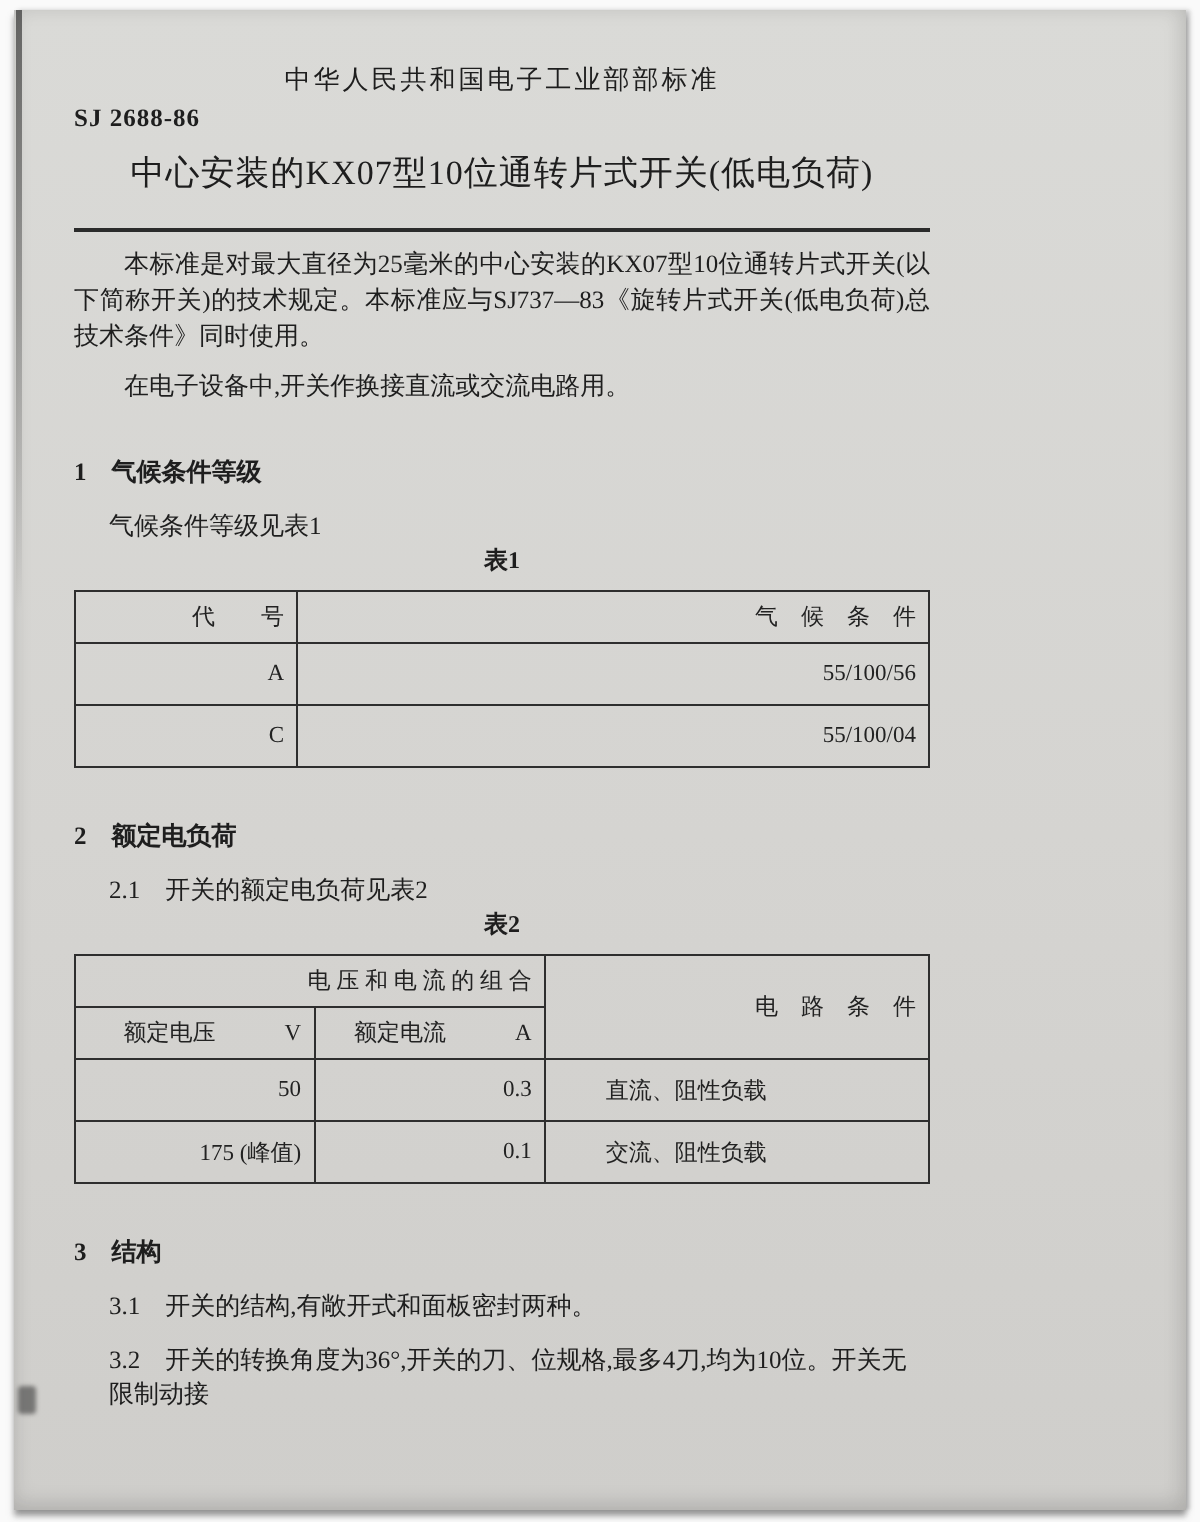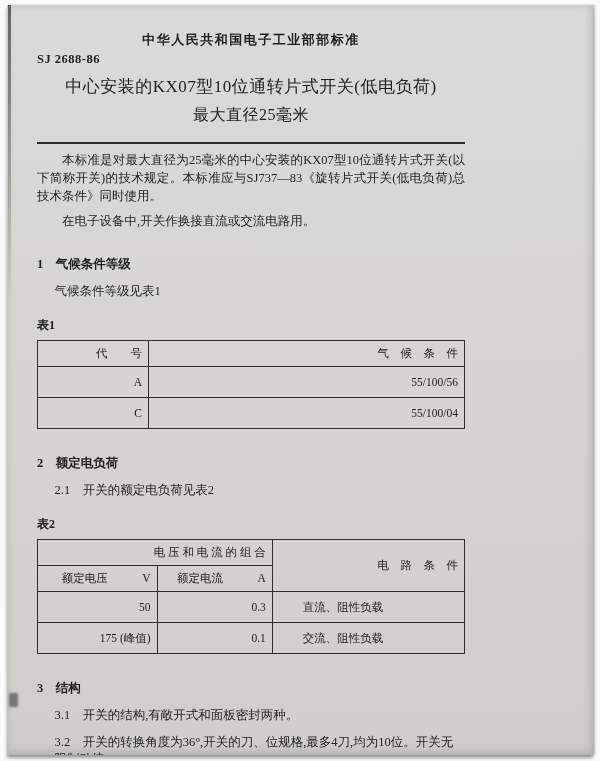--- a/index.html
+++ b/index.html
@@ -25,37 +25,37 @@
   }
   .smudge {
     position:absolute; left:2px; top:688px; width:9px; height:14px;
     background:rgba(45,45,45,.55); border-radius:2px; filter:blur(1px);
   }
   .content {
     position:relative; margin:26px 0 0 30px; width:428px;
     filter:blur(.22px);
   }
   .std-org {
-    text-align:center; font-weight:bold; font-size:13px; letter-spacing:1.5px;
+    text-align:center; font-weight:normal; font-size:13px; letter-spacing:1.5px;
   }
   .doc-num {
     text-align:left; font-weight:bold; font-size:12.5px;
     margin:3px -24px 0 0; letter-spacing:.5px;
   }
   .title {
     margin:8px 0 0; text-align:center; font-weight:normal; font-size:17px; letter-spacing:.5px;
   }
   .title.t2 { margin-top:7px; font-size:16px; }
   .rule { margin-top:16px; border-top:2.5px solid #2b2b2b; height:0; }
   .para {
     margin:7px 0 0; text-indent:2em; font-size:12.5px; line-height:18px; text-align:justify;
   }
   .sec-head { margin-top:26px; font-weight:bold; font-size:12.5px; }
   .sub { margin:10px 0 0; padding-left:1.4em; font-size:12.5px; }
-  .tcap { margin-top:17px; text-align:left; font-weight:bold; font-size:12px; }
+  .tcap { margin-top:0; text-align:center; font-weight:bold; font-size:12px; }
   table {
     width:100%; border-collapse:collapse; margin-top:6px;
     border:1.5px solid #2e2e2e;
   }
   td {
     border:1px solid #2e2e2e; font-size:11.5px; padding:4px 6px;
     color:#222;
   }
   .center { text-align:right; }
   .hrow td { height:26px; }
@@ -69,21 +69,20 @@
 <body>
 
 <div class="sheet">
   <div class="smudge"></div>
   <div class="content">
 
     <div class="std-org">中华人民共和国电子工业部部标准</div>
     <div class="doc-num">SJ 2688-86</div>
 
     <div class="title">中心安装的KX07型10位通转片式开关(低电负荷)</div>
-    <div class="title t2">最大直径25毫米</div>
 
     <div class="rule"></div>
 
     <p class="para">本标准是对最大直径为25毫米的中心安装的KX07型10位通转片式开关(以下简称开关)的技术规定。本标准应与SJ737—83《旋转片式开关(低电负荷)总技术条件》同时使用。</p>
     <p class="para">在电子设备中,开关作换接直流或交流电路用。</p>
 
     <div class="sec-head">1　气候条件等级</div>
     <p class="sub">气候条件等级见表1</p>
 
     <div class="tcap">表1</div>

